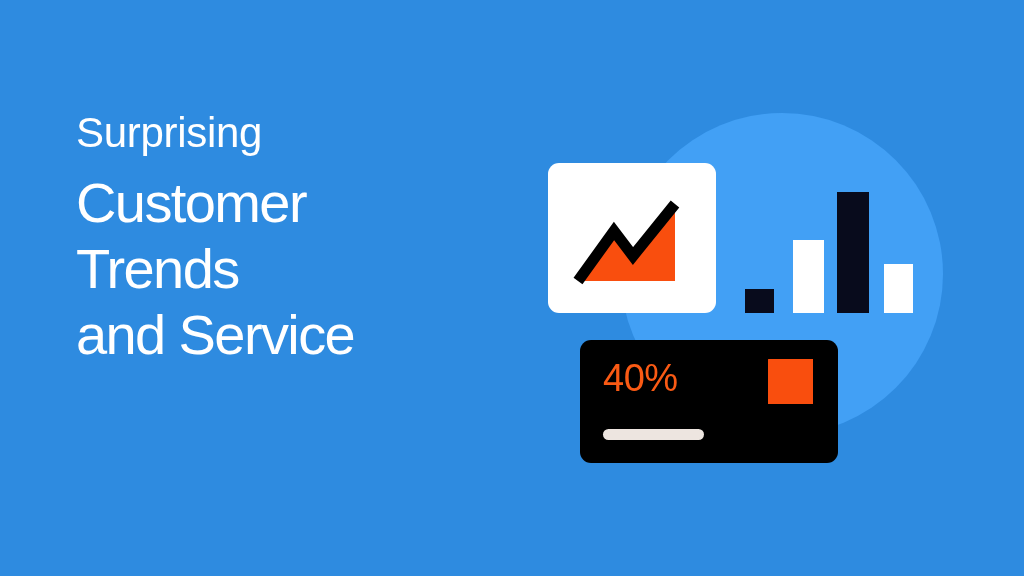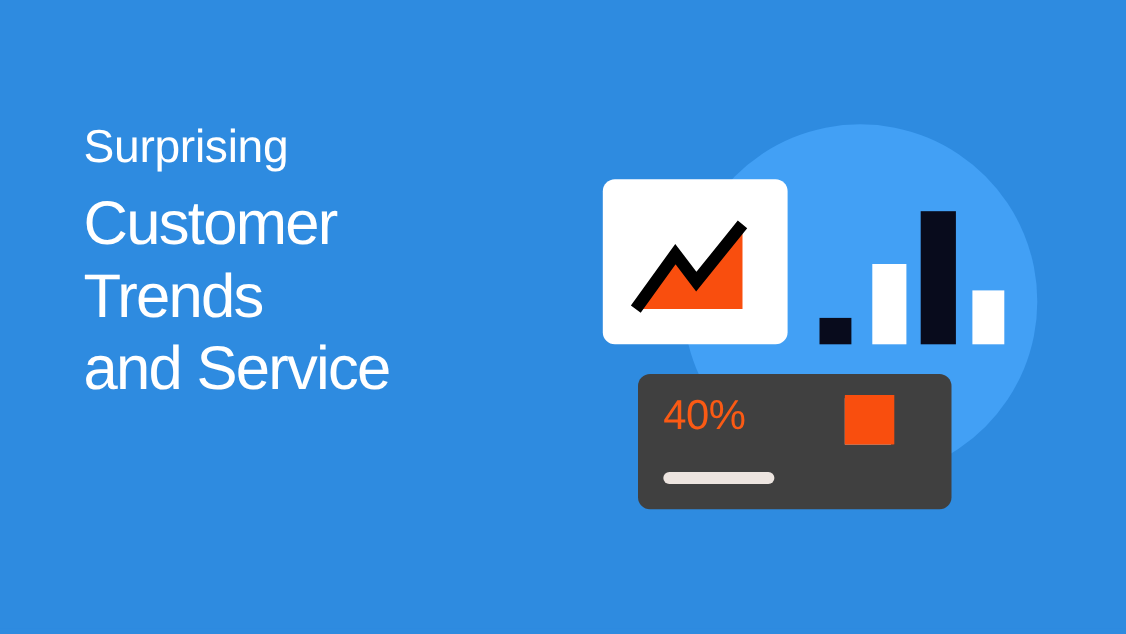--- a/index.html
+++ b/index.html
@@ -97,23 +97,22 @@
   .bar-3 { left: 92px;  width: 32px; height: 121px; background: #080b1c; }
   .bar-4 { left: 139px; width: 29px; height: 49px;  background: #ffffff; }
 
   
   .card-stat {
     position: absolute;
     left: 580px;
     top: 340px;
     width: 258px;
     height: 123px;
-    background: #404040;
+    background: #000000;
     border-radius: 11px;
-    padding-left: 27px;
   }
   .stat-pct {
     position: absolute;
     left: 23px;
     top: 19px;
     font-size: 38px;
     font-weight: 400;
     letter-spacing: -0.5px;
     color: #fa5a14;
     line-height: 1;

